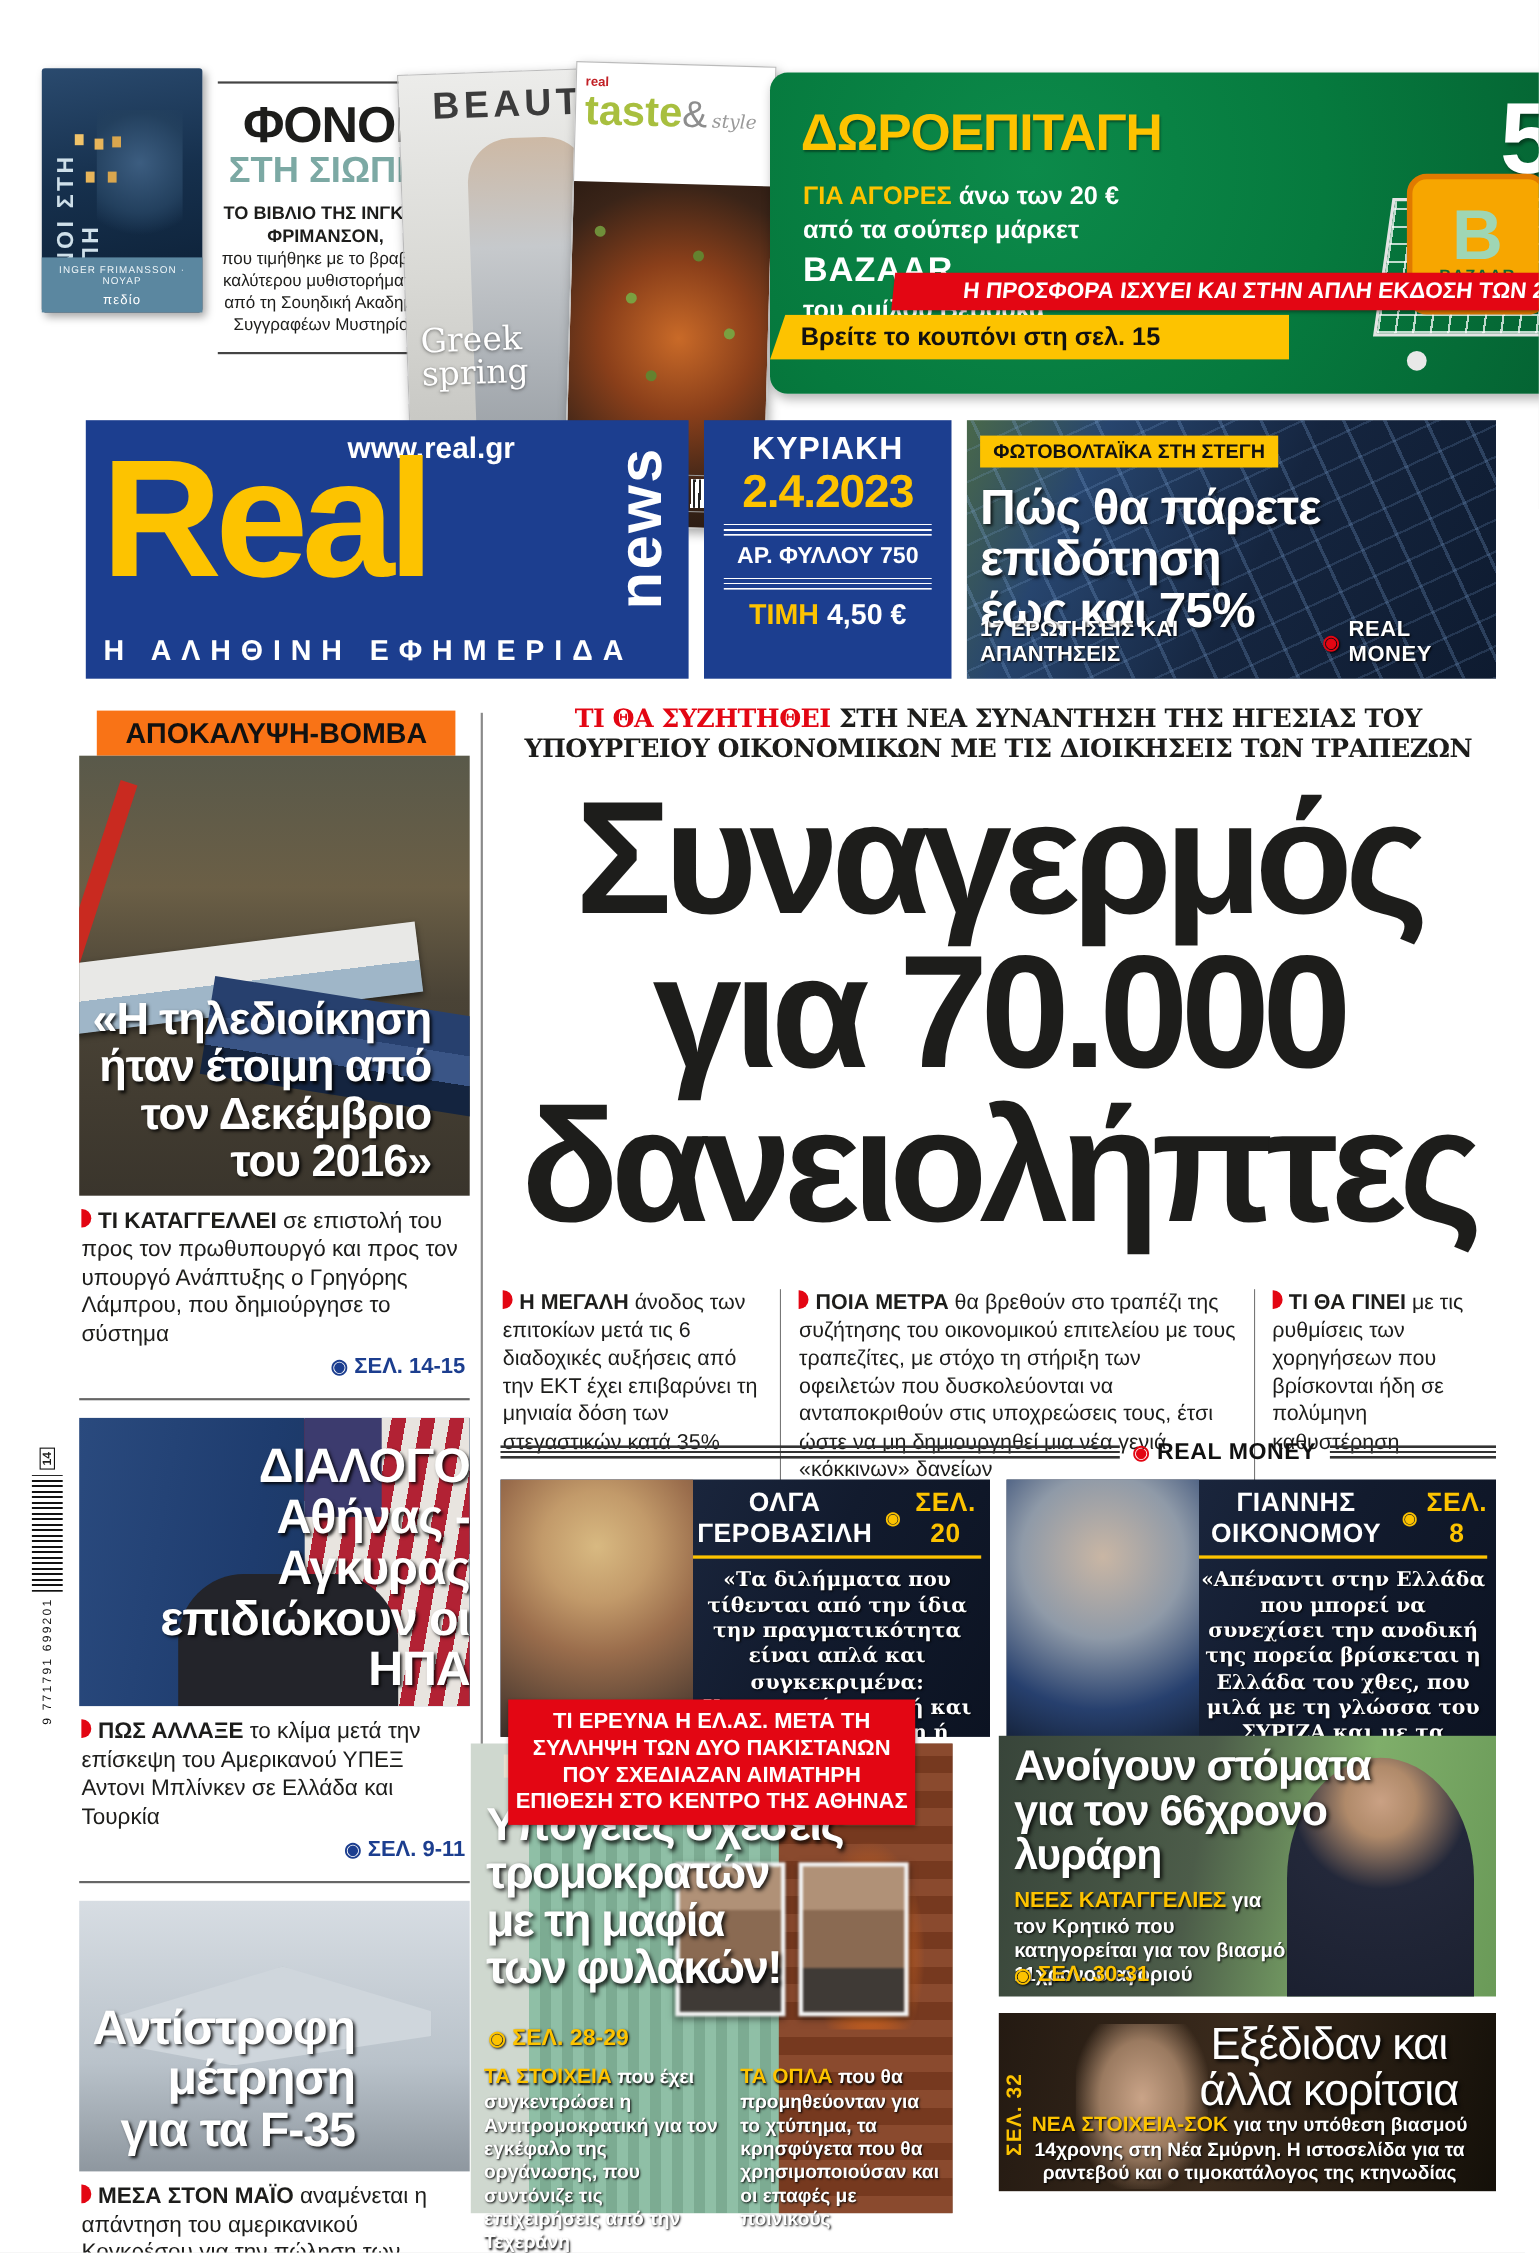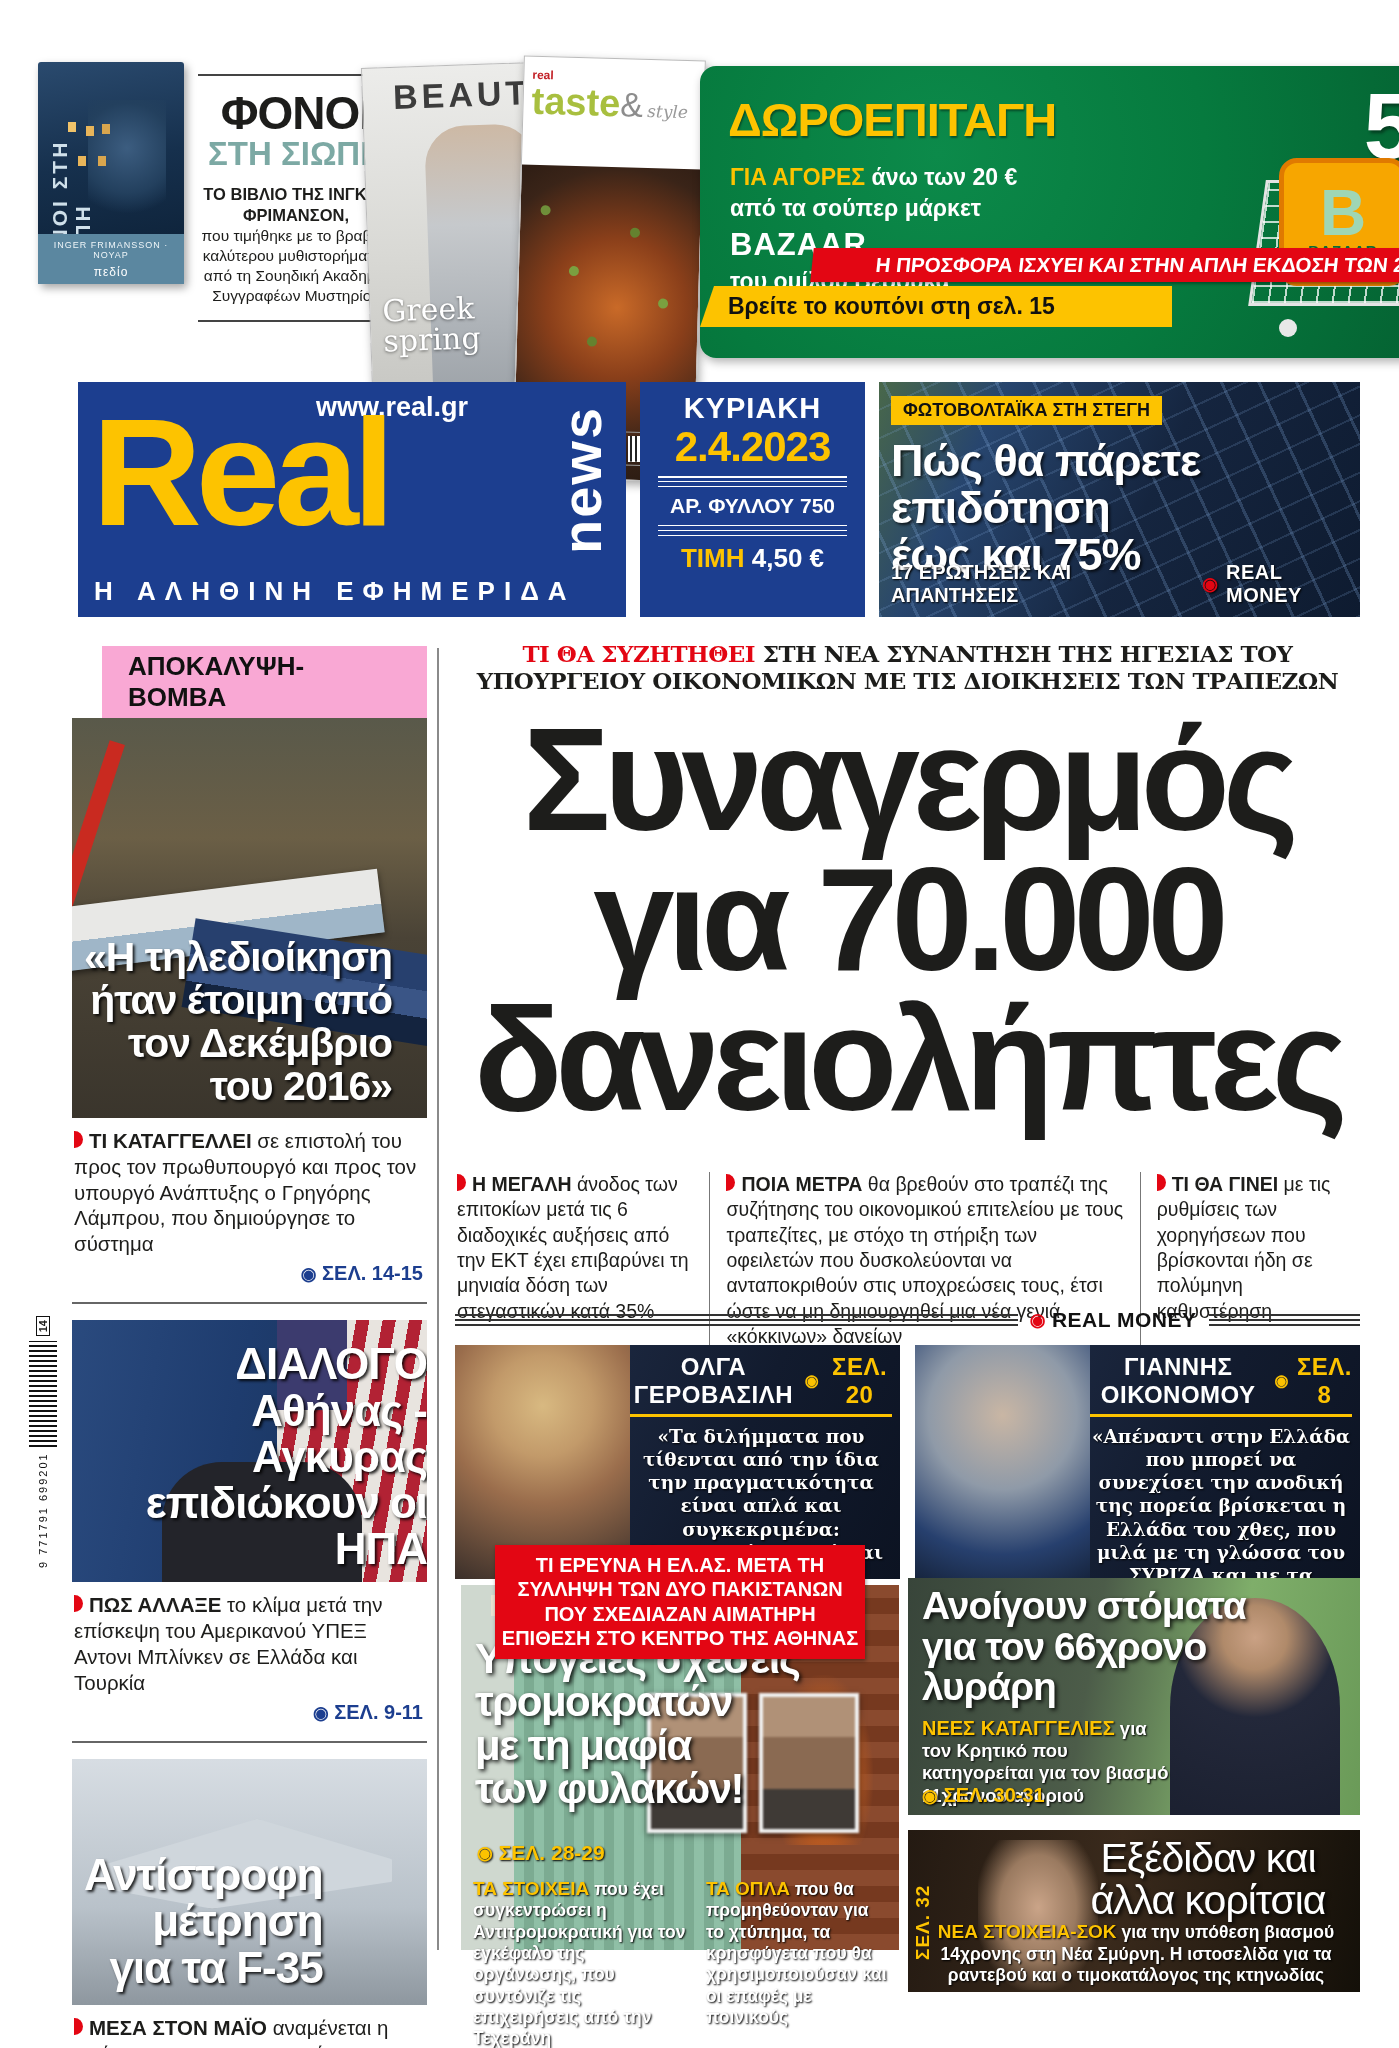--- a/index.html
+++ b/index.html
@@ -90,21 +90,21 @@
   .promo-tag{position:absolute;left:12px;top:14px;background:#fdc300;color:#111;font-size:18px;font-weight:700;padding:4px 12px;}
   .promo-head{position:absolute;left:12px;top:56px;color:#fff;font-size:45px;font-weight:700;line-height:1.04;
     text-shadow:2px 2px 3px rgba(0,0,0,.7);letter-spacing:-1px;}
   .promo-sub{position:absolute;left:12px;bottom:10px;color:#fff;font-size:20px;font-weight:700;
     text-shadow:1px 1px 2px #000;display:flex;align-items:center;gap:8px;}
   .badge-icon{color:#e30613;font-size:18px;line-height:1;}
   .badge-txt{color:#fff;letter-spacing:.5px;}
   
   .v-div{left:437px;top:648px;width:2px;height:1302px;background:#8a8a8a;}
   .rail{left:72px;top:646px;width:355px;}
-  .rail-tag{display:inline-block;background:#f9a8d4;color:#111;font-size:26px;font-weight:700;padding:5px 26px;margin-left:30px;}
+  .rail-tag{display:inline-block;background:#f97316;color:#111;font-size:26px;font-weight:700;padding:5px 26px;margin-left:16px;}
   .rail-photo{position:relative;width:355px;overflow:hidden;text-align:right;}
   .ph-crash{height:400px;background:linear-gradient(180deg,#59594a 0%,#6b5f46 30%,#4a4336 55%,#3a352c 100%);}
   .crash-crane{position:absolute;left:8px;top:20px;width:16px;height:190px;background:#c92a20;transform:rotate(18deg);}
   .crash-train{position:absolute;left:-10px;top:170px;width:320px;height:64px;background:linear-gradient(#e8e8e6 55%,#9fb6c8 55%);transform:rotate(-7deg);box-shadow:0 3px 6px rgba(0,0,0,.5);}
   .crash-train2{position:absolute;right:-20px;top:220px;width:260px;height:90px;background:linear-gradient(#27406e 40%,#3a5586 40% 70%,#14243f 70%);transform:rotate(9deg);}
   .rail-head{position:absolute;left:12px;bottom:10px;color:#fff;font-weight:700;line-height:1.05;
     text-shadow:2px 2px 3px rgba(0,0,0,.85);letter-spacing:-1px;}
   .rail-head.h1{font-size:41px;}
   .rail-lead{font-size:20.5px;line-height:1.26;margin:10px 2px 0 2px;}
   .rail-lead .bb{font-weight:700;}
@@ -151,21 +151,21 @@
   .q-photo.woman{background:radial-gradient(circle at 50% 26%,#d8b981 0%,#c29a6a 26%,#9a6d4c 50%,#3a2f2a 100%);}
   .q-photo.man{background:radial-gradient(circle at 50% 30%,#c9b6a4 0%,#8f9aa8 40%,#27406e 75%,#16243d 100%);}
   .q-main{position:absolute;left:175px;right:8px;top:8px;bottom:6px;text-align:center;}
   .q-head{display:inline-flex;align-items:center;gap:8px;color:#fff;font-size:24px;font-weight:700;
     border-bottom:3px solid #fdc300;padding-bottom:5px;letter-spacing:.5px;}
   .q-page{color:#fdc300;}
   .q-head .badge-icon{color:#fdc300;font-size:16px;}
   .q-text{margin-top:8px;color:#fff;font-family:"DejaVu Serif",serif;font-weight:700;font-size:18.5px;
     line-height:1.25;text-shadow:1px 1px 2px #000;}
   
-  .terror{left:461px;top:1545px;width:438px;height:405px;}
+  .terror{left:428px;top:1545px;width:438px;height:467px;}
   .t-kick{position:absolute;left:34px;right:34px;top:0;background:#e30613;color:#fff;font-size:20px;
     font-weight:700;text-align:center;line-height:1.22;padding:8px 6px;z-index:3;box-shadow:1px 2px 4px rgba(0,0,0,.4);}
   .t-photo{position:absolute;left:0;right:0;top:40px;bottom:0;overflow:hidden;
     background:linear-gradient(90deg,#cfd8cf 0 12%,#8fbfa6 12% 64%,#7a4229 64% 100%);}
   .t-doors{position:absolute;left:12%;top:0;bottom:0;width:52%;
     background:repeating-linear-gradient(90deg,#8fbfa6 0 10px,#7cab92 10px 20px);}
   .t-wood{position:absolute;right:0;top:0;bottom:0;width:36%;
     background:repeating-linear-gradient(0deg,#8a4a2e 0 16px,#76391f 16px 32px);}
   .t-flame{position:absolute;right:6%;top:90px;width:100px;height:170px;
     background:radial-gradient(ellipse at 50% 60%,#e0893a 0%,#b85a22 45%,transparent 72%);}

